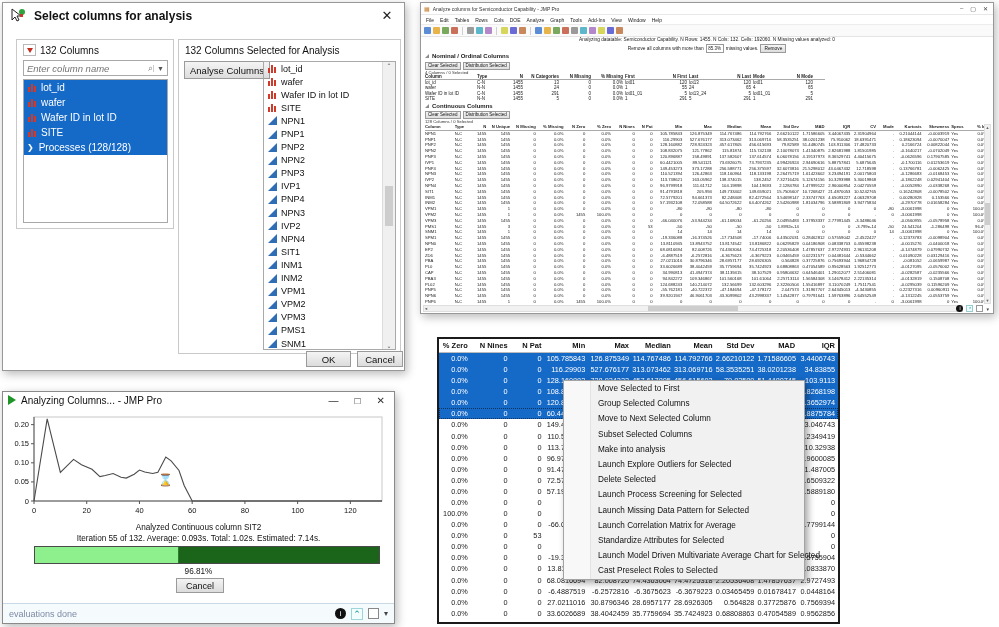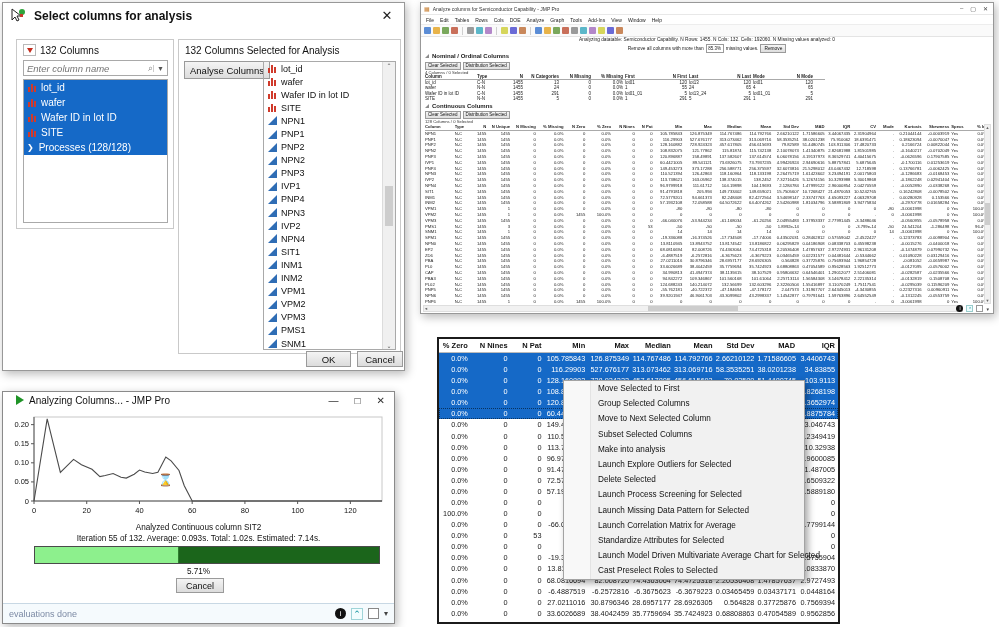--- a/index.html
+++ b/index.html
@@ -70,21 +70,21 @@
   .b-hscroll .thumbh{height:5px;width:90px;background:#cdcdcd;}
   .b-vscroll{position:absolute;right:2px;top:121px;width:7px;height:180px;background:#f1f1f1;border:1px solid #dedede;font-size:4px;color:#666;display:flex;flex-direction:column;align-items:center;justify-content:space-between;box-sizing:border-box;}
   .b-vscroll .thumbv{width:5px;height:22px;background:#cdcdcd;}
   .statico{position:absolute;right:4px;top:302px;display:flex;gap:3px;align-items:center;}
   .ico-info{width:7px;height:7px;border-radius:50%;background:#111;color:#fff;font-size:5px;line-height:7px;text-align:center;}
   .ico-up{width:7px;height:7px;border:1px solid #9cc;color:#0a8f9c;font-size:5px;line-height:6px;text-align:center;background:#eefcfd;box-sizing:border-box;}
   .ico-box{width:7px;height:7px;border:1px solid #999;background:#fff;box-sizing:border-box;}
   .ico-caret{font-size:5px;color:#444;}
 
   
-  #winC{left:2px;top:391px;width:393px;height:233px;border:1px solid #8a8a8a;padding-left:8px;}
+  #winC{left:2px;top:391px;width:393px;height:233px;border:1px solid #8a8a8a;}
   .c-title{height:16px;display:flex;align-items:center;padding:0 5px;font-size:10px;color:#111;}
   .c-title .ttl{flex:1;margin-left:5px;}
   .c-ctrl{display:flex;gap:16px;font-size:10px;color:#333;margin-right:4px;}
   .playico{width:0;height:0;border-top:5px solid transparent;border-bottom:5px solid transparent;border-left:8px solid #1f9427;}
   #cChart{position:absolute;left:5px;top:19px;}
   .cap{position:absolute;left:0;right:0;text-align:center;font-size:8.2px;color:#111;}
   #cap1{top:131px;} #cap2{top:142px;}
   #pbar{position:absolute;left:31px;top:154px;width:346px;height:18px;border:1px solid #4a4a4a;background:#1b651b;box-sizing:border-box;}
   #pfill{height:100%;background:#8df08d;border-right:1px solid #2f7d2f;}
   #ppct{top:175px;}
@@ -1370,21 +1370,21 @@
         <line x1="26" y1="6" x2="26" y2="90" stroke="#555"></line>
         <line x1="26" y1="90" x2="374" y2="90" stroke="#555"></line>
         <polyline points="26,90 39.18181818181818,7.9090909090909065 52.36363636363636,61.36363636363637 65.54545454545455,48.38181818181818 73.45454545454545,53.72727272727273 84,58.309090909090905 91.9090909090909,65.56363636363636 97.18181818181819,64.41818181818182 105.0909090909091,62.50909090909091 113,66.32727272727273 118.27272727272727,67.0909090909091 126.18181818181819,63.272727272727266 131.45454545454544,59.07272727272728 136.72727272727272,60.981818181818184 144.63636363636363,62.50909090909091 149.90909090909093,61.36363636363637 157.8181818181818,46.09090909090909 163.0909090909091,49.909090909090914 171,59.45454545454545 176.27272727272728,74.72727272727272 184.1818181818182,90 374,90" fill="none" stroke="#4a4a4a" stroke-width="1.1"></polyline>
         <text x="157.8181818181818" y="72.81818181818181" font-size="12" text-anchor="middle">⌛</text>
       </svg></div>
   <div class="cap" id="cap1">Analyzed Continuous column SIT2</div>
   <div class="cap" id="cap2">Iteration 55 of 132. Average: 0.093s. Total: 1.02s. Estimated: 7.14s.</div>
   <div id="pbar">
       <div id="pfill" style="width: 41.67%;"></div>
     </div>
-  <div class="cap" id="ppct">5.71%</div>
+  <div class="cap" id="ppct">96.81%</div>
   <div class="btn" id="cCancel">Cancel</div>
   <div class="c-status">
     <span class="msg">evaluations done</span>
     <span class="ic2">
       <span class="ico-info2">i</span>
       <span class="ico-up2">⌃</span>
       <span class="ico-box2"></span>
       <span class="ico-caret2">▾</span>
     </span>
   </div>
@@ -1660,21 +1660,21 @@
       </div>
       <div class="trow">
         <span style="width: 32px;">0.0%</span>
         <span style="width: 40px;">0</span>
         <span style="width: 34px;">0</span>
         <span style="width: 44px;">-6.4887519</span>
         <span style="width: 44px;">-6.2572816</span>
         <span style="width: 42px;">-6.3675623</span>
         <span style="width: 42px;">-6.3679223</span>
         <span style="width: 42px;">0.03465459</span>
-        <span style="width: 41px;">0.03437171</span>
+        <span style="width: 41px;">0.01678417</span>
         <span style="width: 40px;">0.0448164</span>
       </div>
       <div class="trow">
         <span style="width: 32px;">0.0%</span>
         <span style="width: 40px;">0</span>
         <span style="width: 34px;">0</span>
         <span style="width: 44px;">27.0211016</span>
         <span style="width: 44px;">30.8796346</span>
         <span style="width: 42px;">28.6957177</span>
         <span style="width: 42px;">28.6926305</span>

